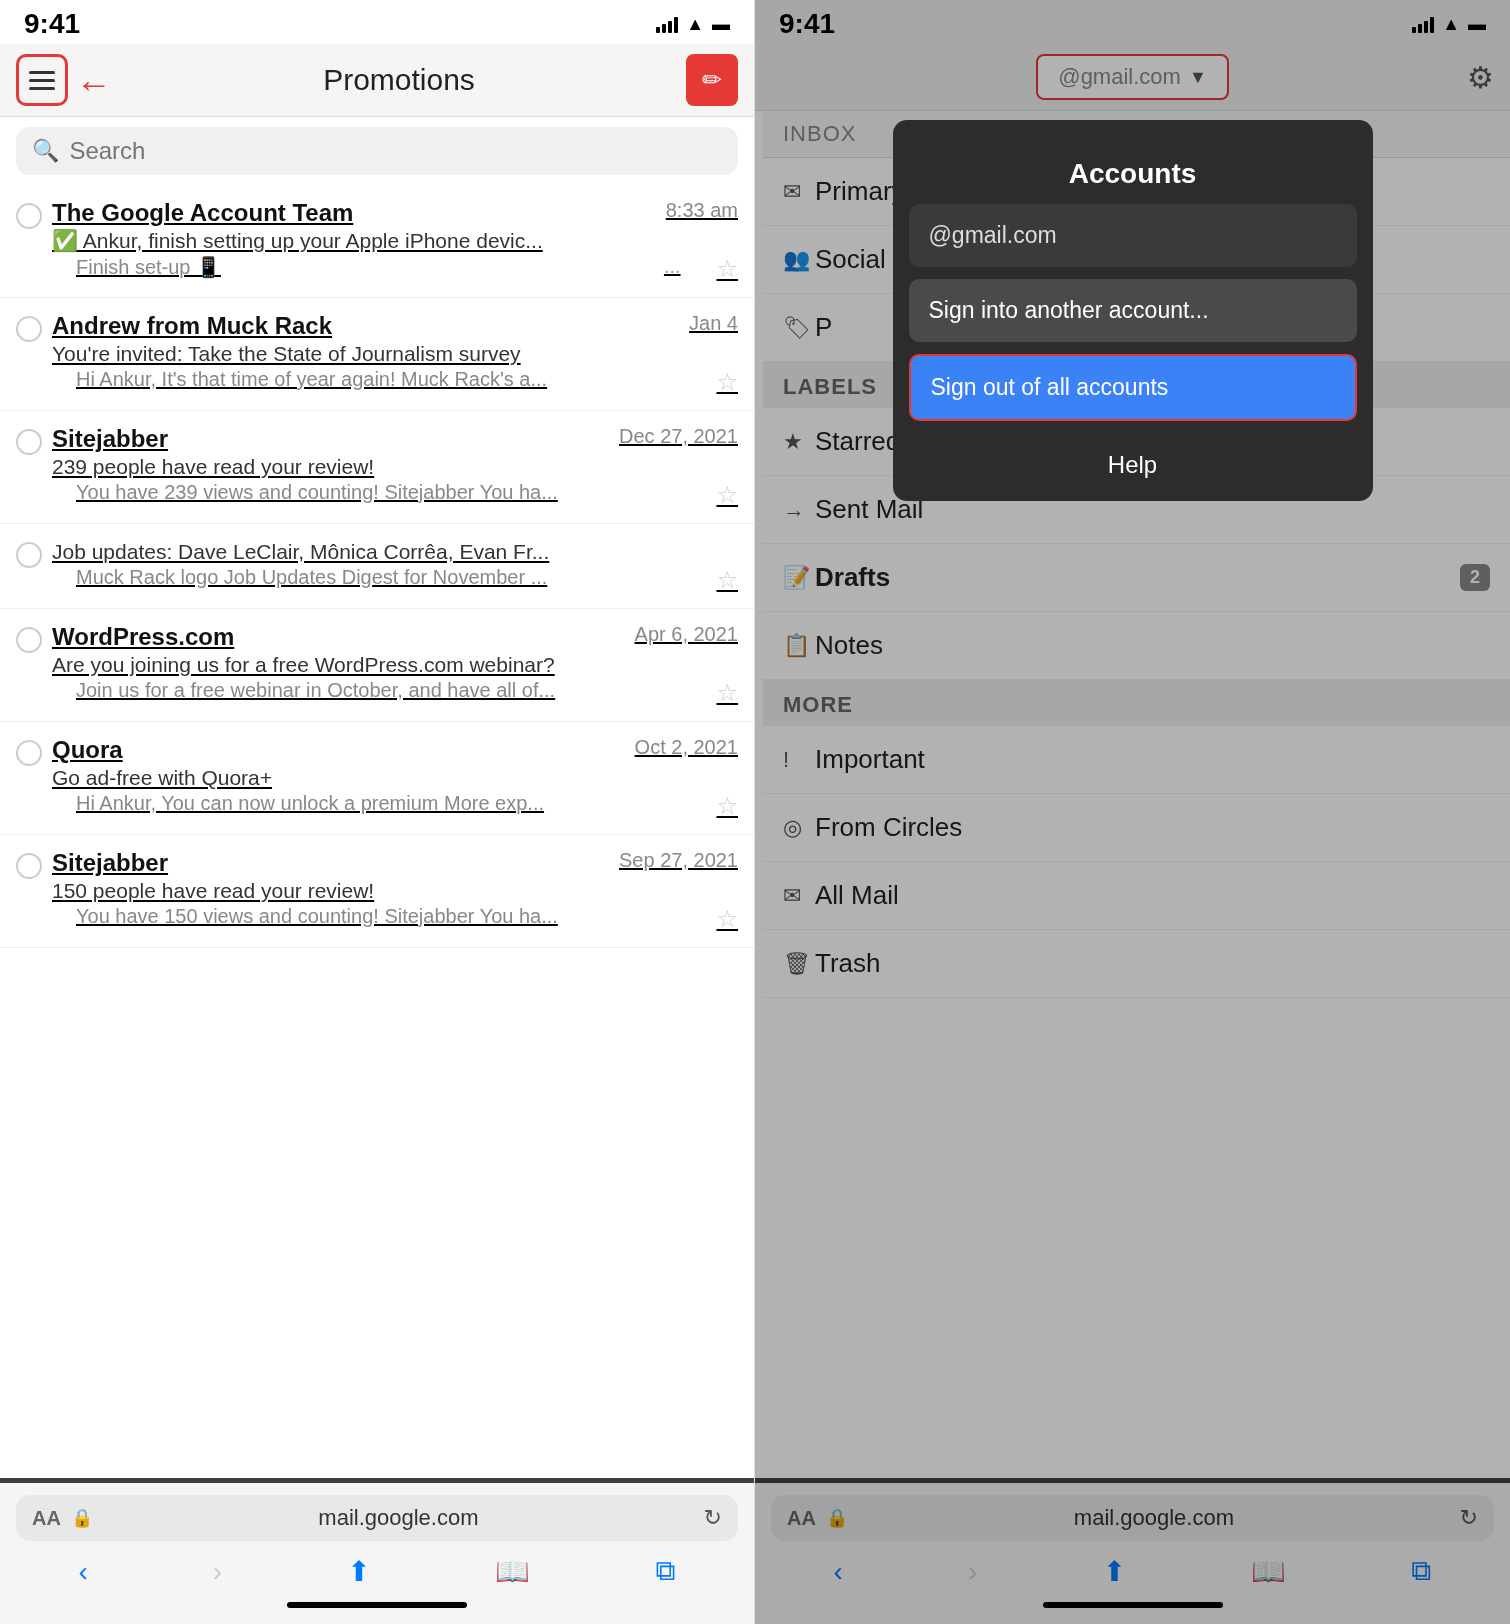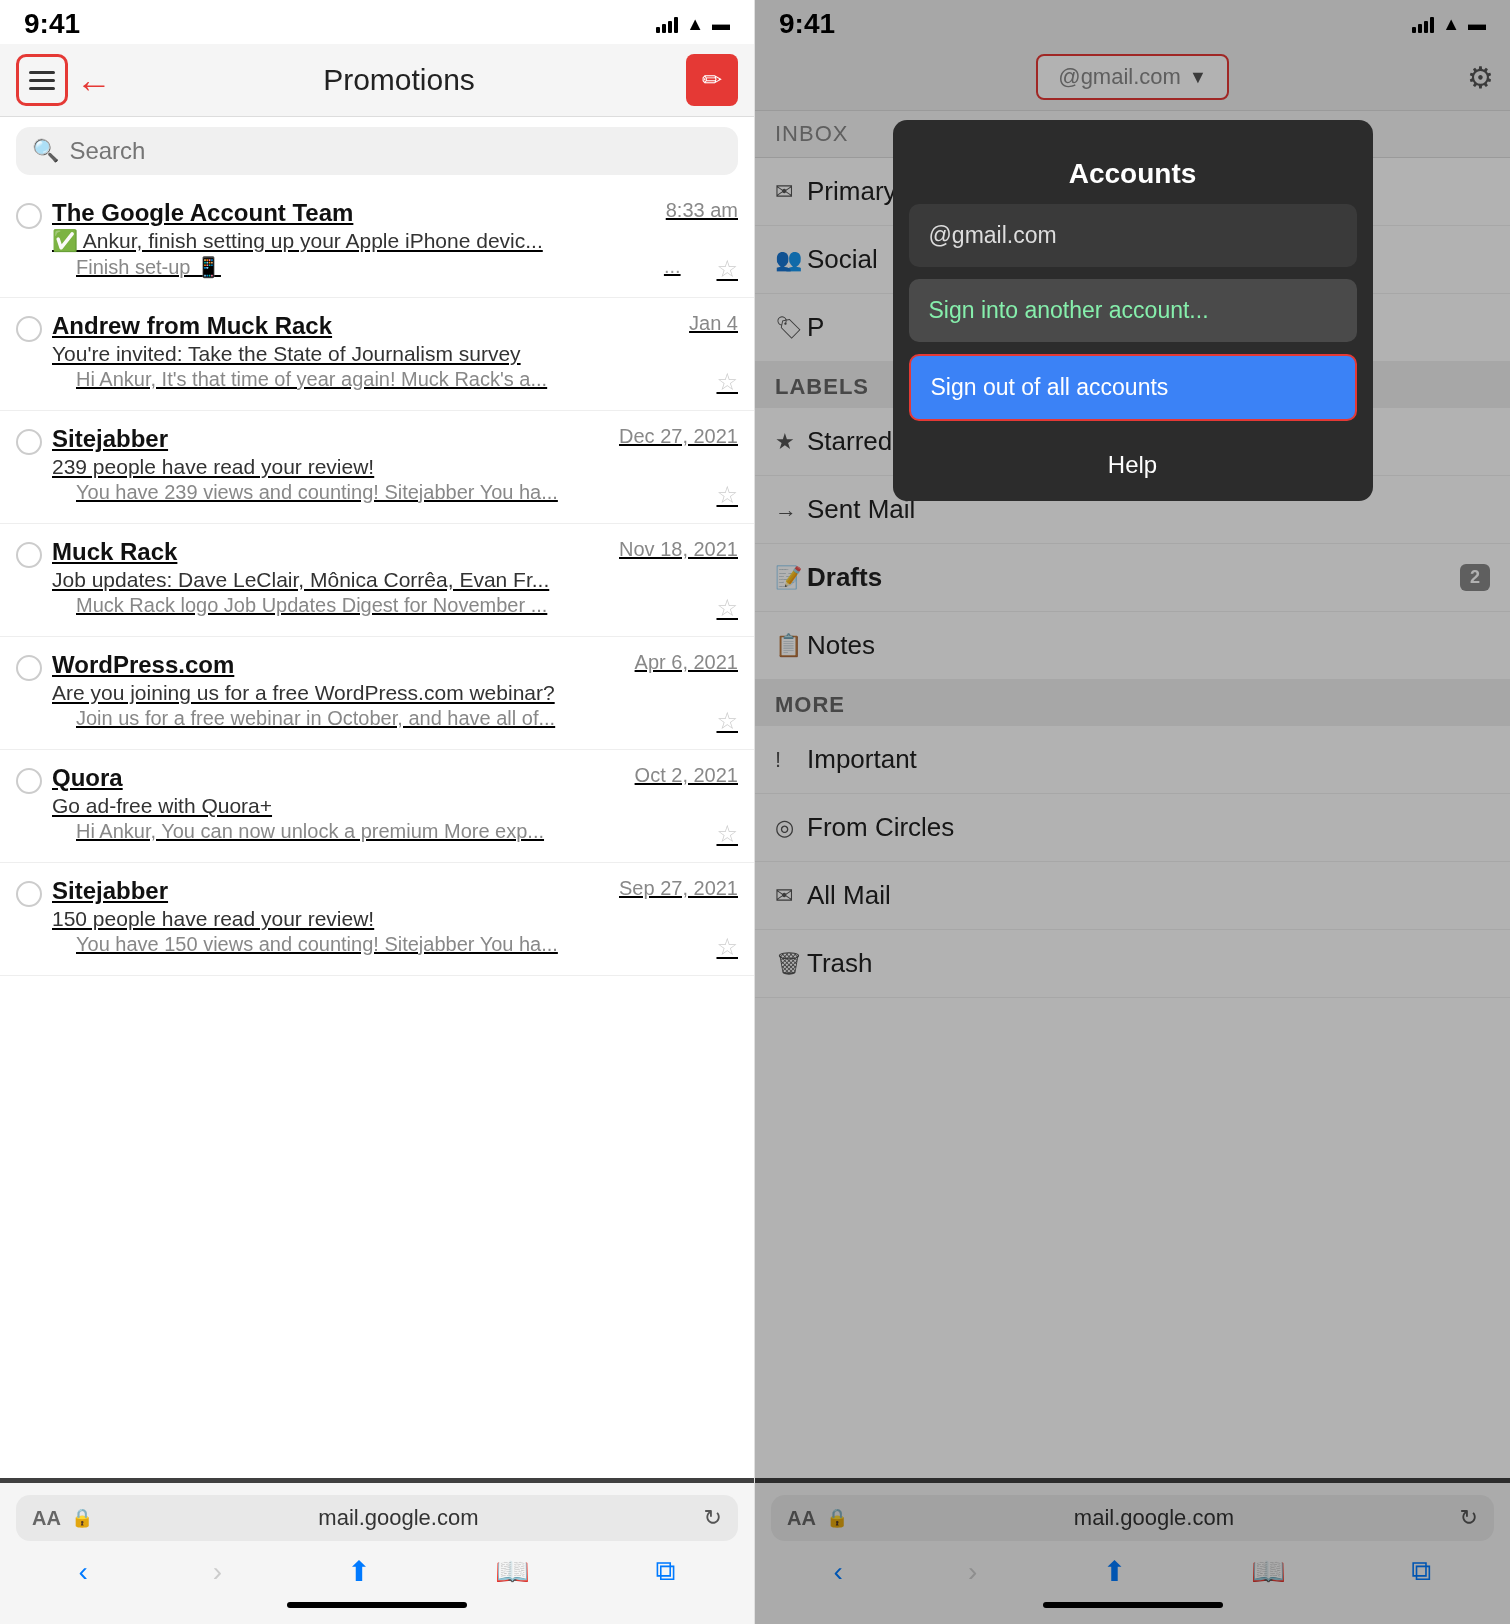--- a/index.html
+++ b/index.html
@@ -306,20 +306,21 @@
       font-size: 30px;
       color: #555;
       cursor: pointer;
     }
 
     
     .sidebar-list {
       flex: 1;
       overflow-y: auto;
       background: #fff;
+      padding-left: 8px;
     }
 
     .sidebar-item {
       display: flex;
       align-items: center;
       padding: 18px 20px;
       border-bottom: 1px solid #f0f0f0;
       cursor: pointer;
       background: #fff;
     }
@@ -395,21 +396,21 @@
     }
     .sign-into-btn {
       background: #4a4a4a;
       margin: 0 16px 12px;
       border-radius: 10px;
       padding: 18px 20px;
       cursor: pointer;
     }
     .sign-into-text {
       font-size: 23px;
-      color: #86efac;
+      color: #ffffff;
       font-weight: 500;
     }
     .sign-out-btn {
       background: #3b82f6;
       border: 2.5px solid #e53935;
       margin: 0 16px 12px;
       border-radius: 10px;
       padding: 18px 20px;
       cursor: pointer;
     }
@@ -524,24 +525,20 @@
         <div class="email-preview">
           <span class="email-preview-text">You have 239 views and counting! Sitejabber You ha...</span>
           <span class="star-icon">☆</span>
         </div>
       </div>
     </div>
 
     <div class="email-item">
       <div class="email-checkbox"></div>
       <div class="email-content">
-        <div class="email-header">
-          <span class="email-sender">Muck Rack</span>
-          <span class="email-date">Nov 18, 2021</span>
-        </div>
         <div class="email-subject">Job updates: Dave LeClair, Mônica Corrêa, Evan Fr...</div>
         <div class="email-preview">
           <span class="email-preview-text">Muck Rack logo Job Updates Digest for November ...</span>
           <span class="star-icon">☆</span>
         </div>
       </div>
     </div>
 
     <div class="email-item">
       <div class="email-checkbox"></div>

